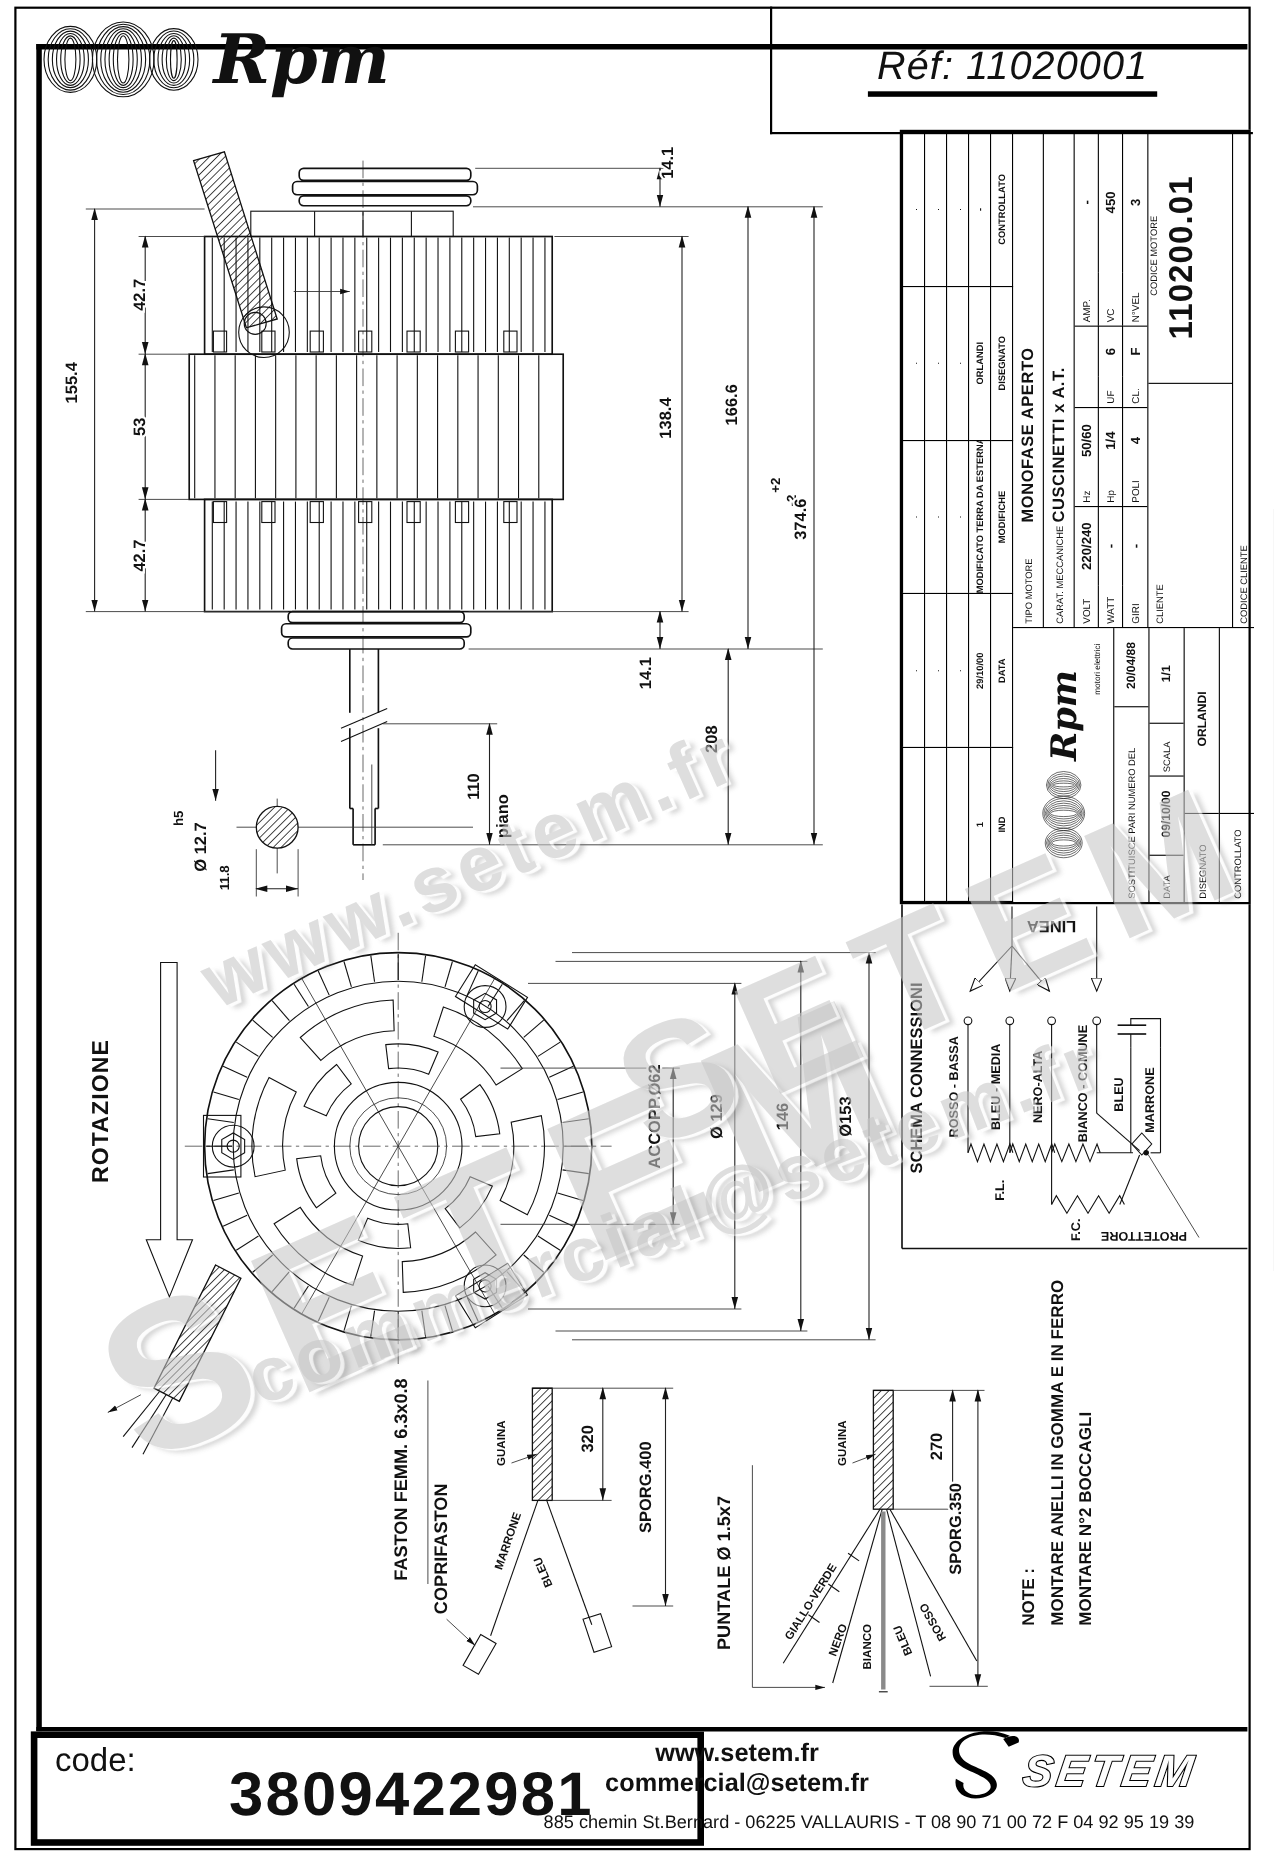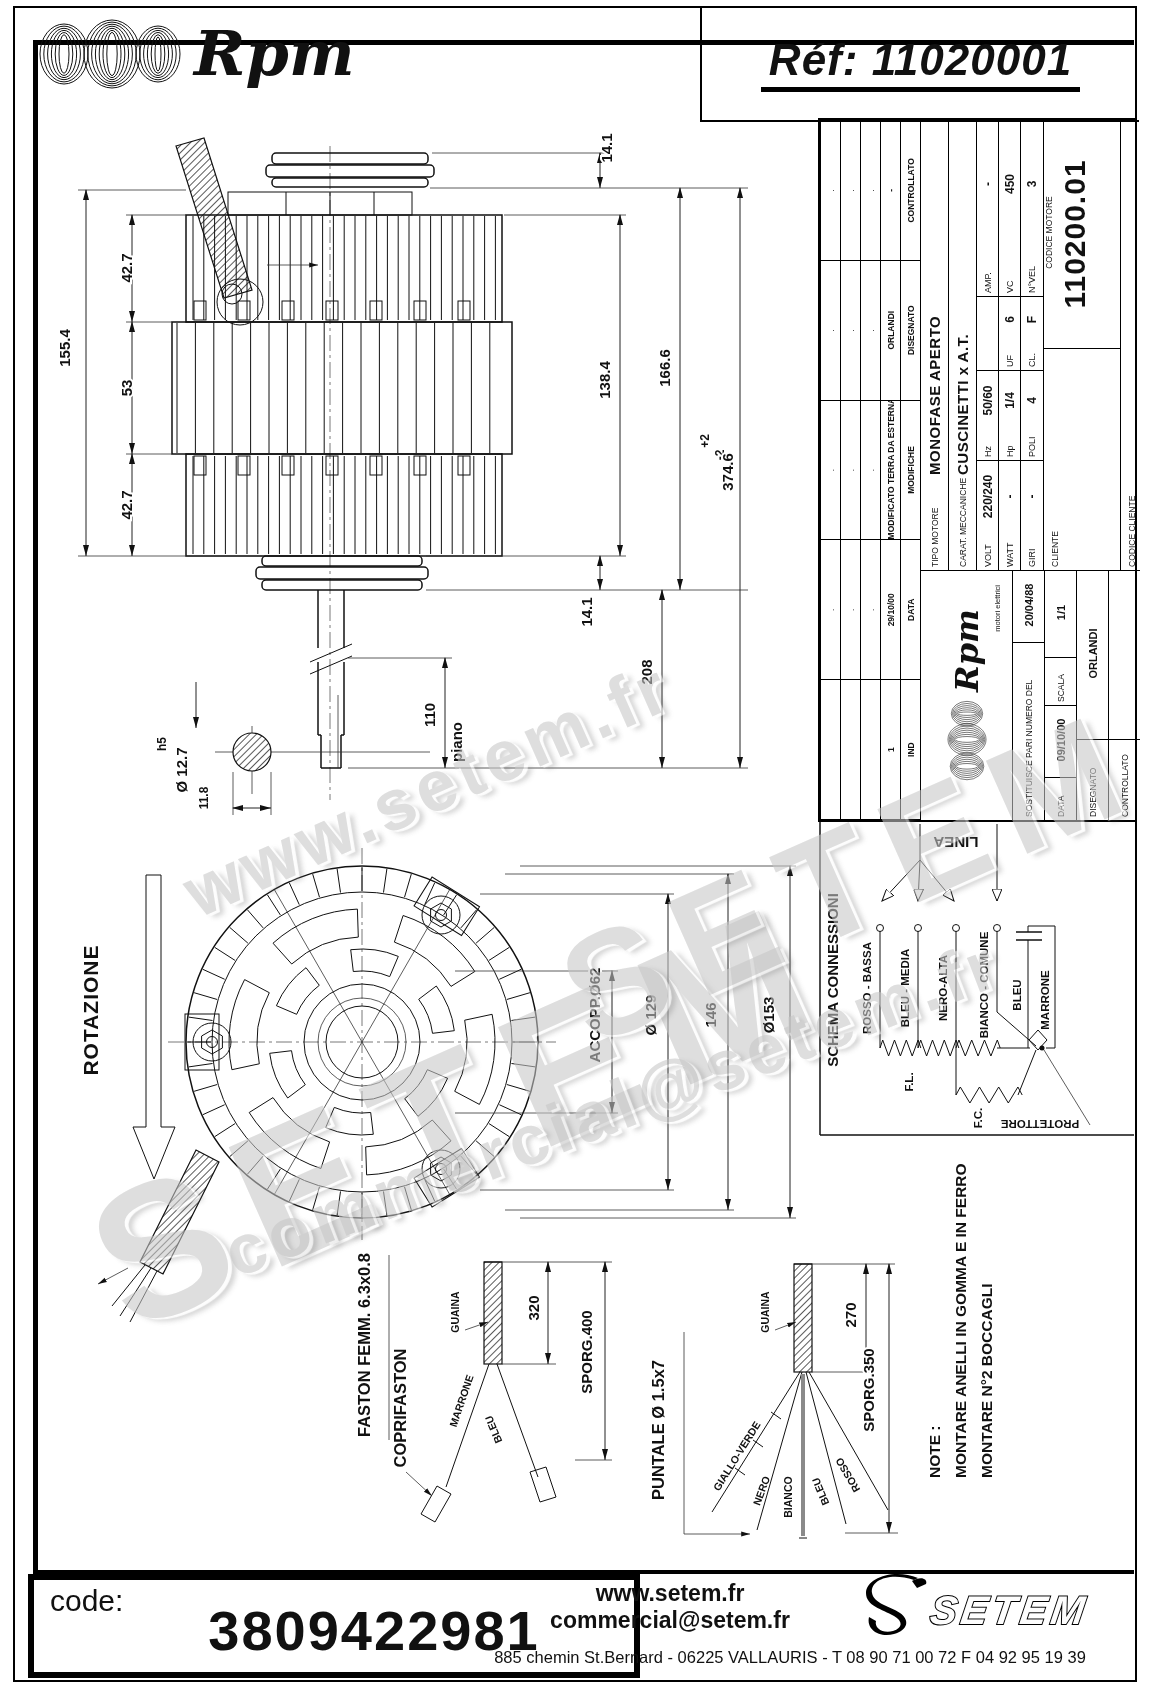--- a/index.html
+++ b/index.html
@@ -8,21 +8,21 @@
   
   .outer{position:absolute;left:13px;top:6px;width:1120px;height:1672px;border:2px solid #000;}
   .f-left{position:absolute;left:33px;top:40px;width:5px;height:1534px;background:#000;}
   .f-top{position:absolute;left:33px;top:40px;width:1101px;height:5px;background:#000;}
   
   #header-logo{position:absolute;left:36px;top:14px;display:flex;align-items:center;gap:8px;z-index:4;}
   #header-logo svg{width:150px;height:80px;}
   .rpm-script{font-family:"DejaVu Serif",serif;font-style:italic;font-weight:bold;font-size:62px;line-height:1;}
   #ref-box{position:absolute;left:700px;top:6px;width:437px;height:114px;border-left:2px solid #000;
            border-bottom:2px solid #000;display:flex;align-items:center;justify-content:center;z-index:4;}
-  #ref-text{font-style:italic;font-weight:bold;font-size:44px;border-bottom:5px solid #000;padding:0 8px 2px 8px;letter-spacing:1px;}
+  #ref-text{font-style:italic;font-weight:normal;font-size:36px;border-bottom:5px solid #000;padding:0 8px 2px 8px;letter-spacing:1px;}
   
   #draw{position:absolute;left:0;top:0;z-index:1;}
   .ln{stroke:#111;stroke-width:1.5;fill:none}
   .t{stroke:#111;stroke-width:1;fill:none}
   .th{stroke:#333;stroke-width:.8;fill:none}
   .dim{stroke:#222;stroke-width:1;fill:none}
   .cl{stroke:#555;stroke-width:.8;fill:none;stroke-dasharray:16 4 3 4}
   .hat{fill:url(#hatch);stroke:#111;stroke-width:1.2}
   .dimtxt{font:bold 15px "Liberation Sans",sans-serif;fill:#111;paint-order:stroke;stroke:#fff;stroke-width:4px;}
   .dimsm{font:bold 12px "Liberation Sans",sans-serif;fill:#111;paint-order:stroke;stroke:#fff;stroke-width:3px;}

